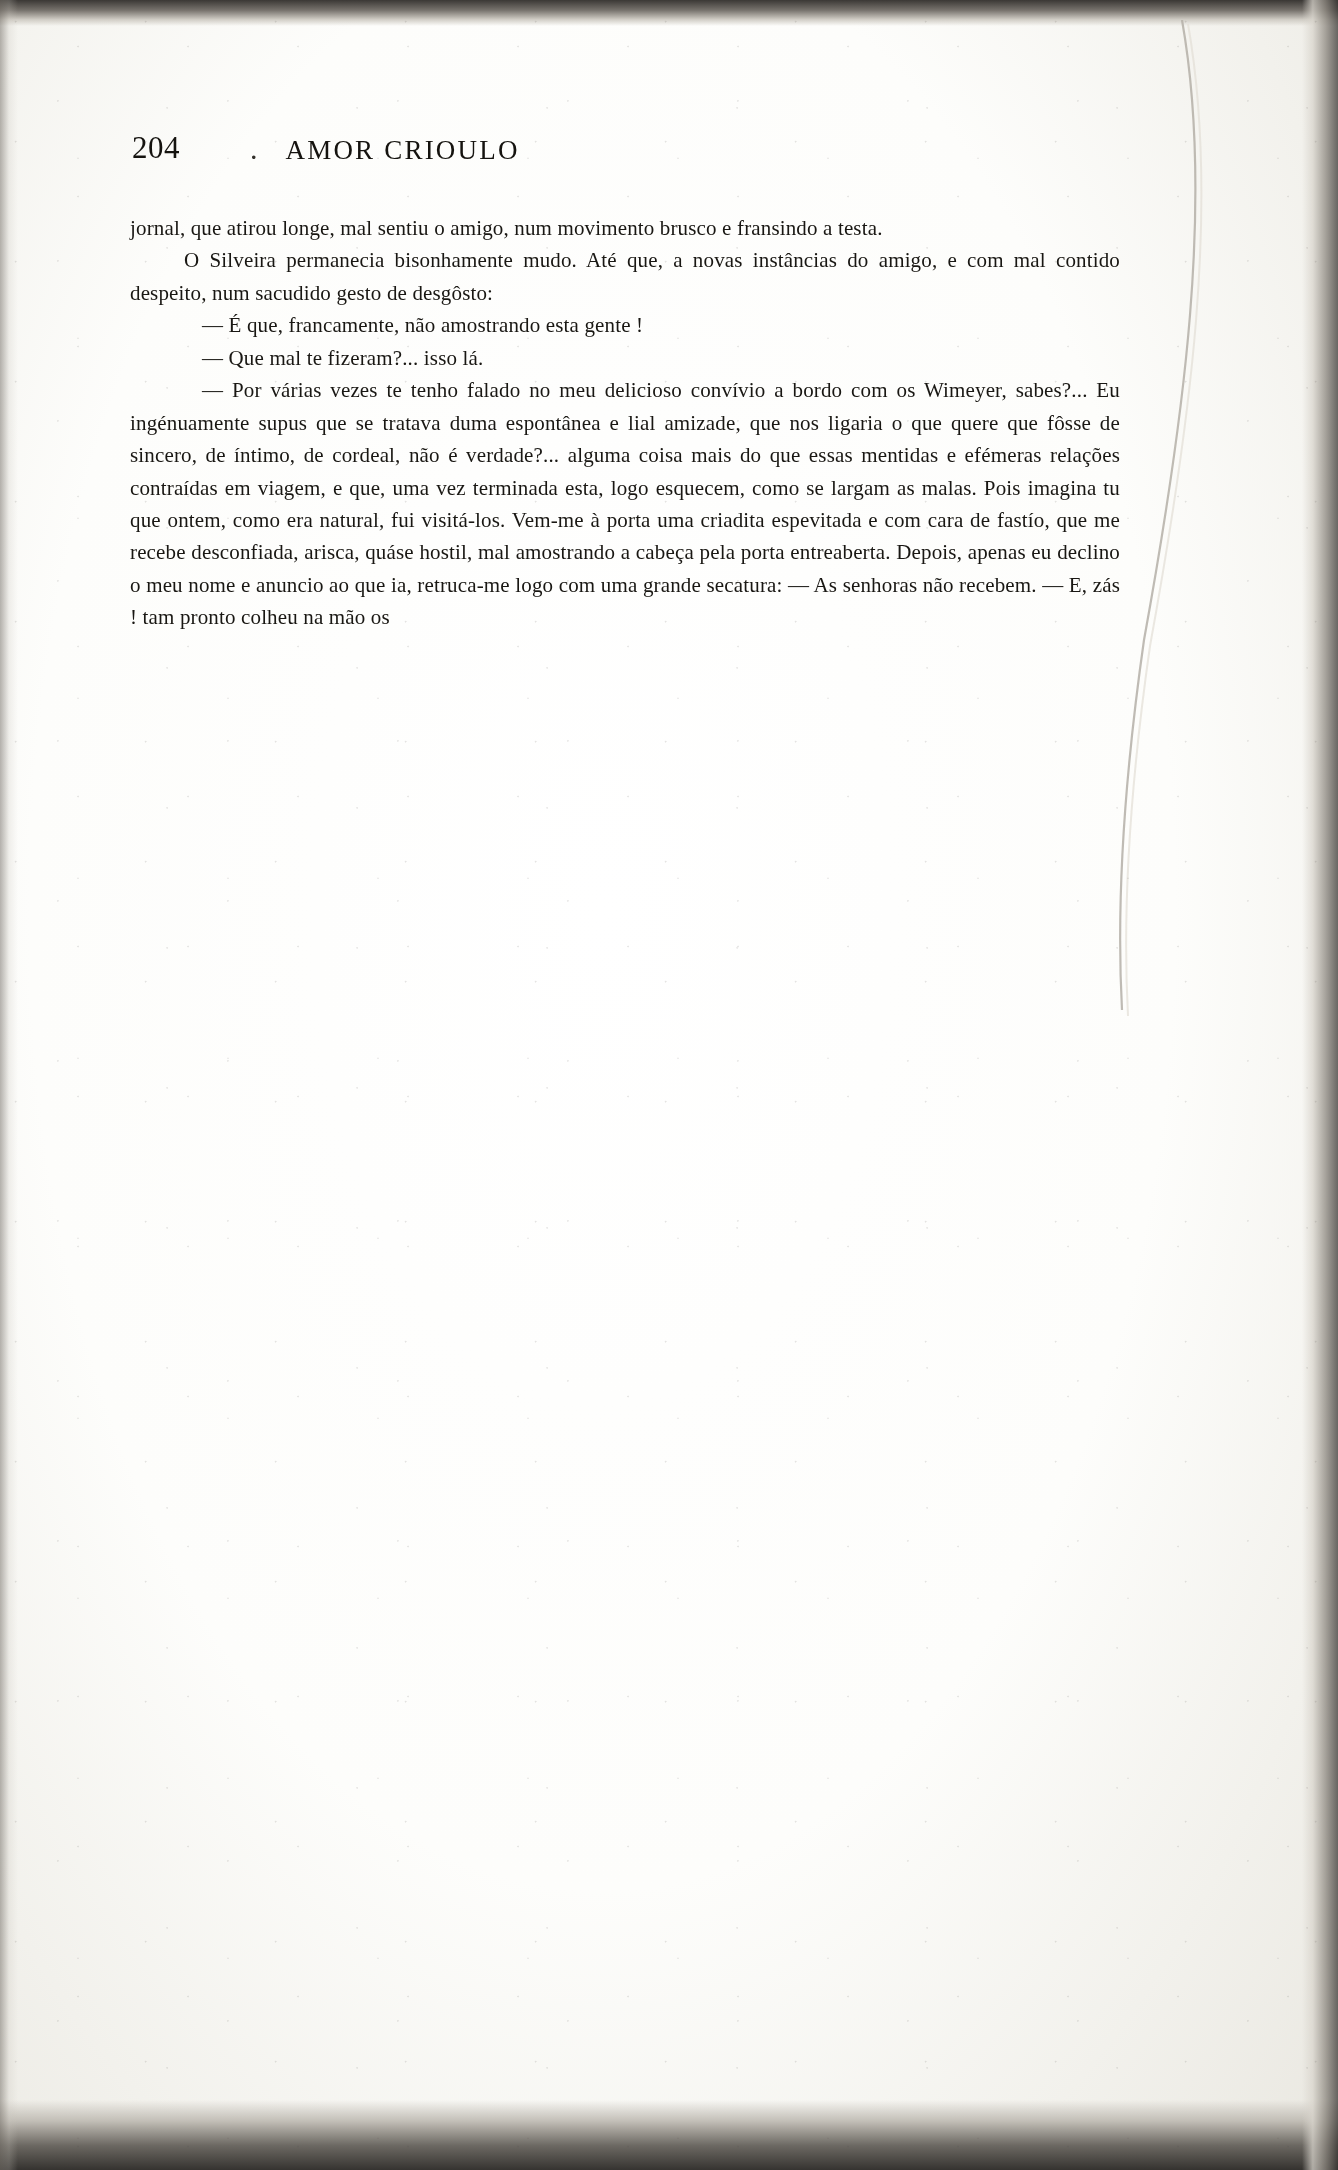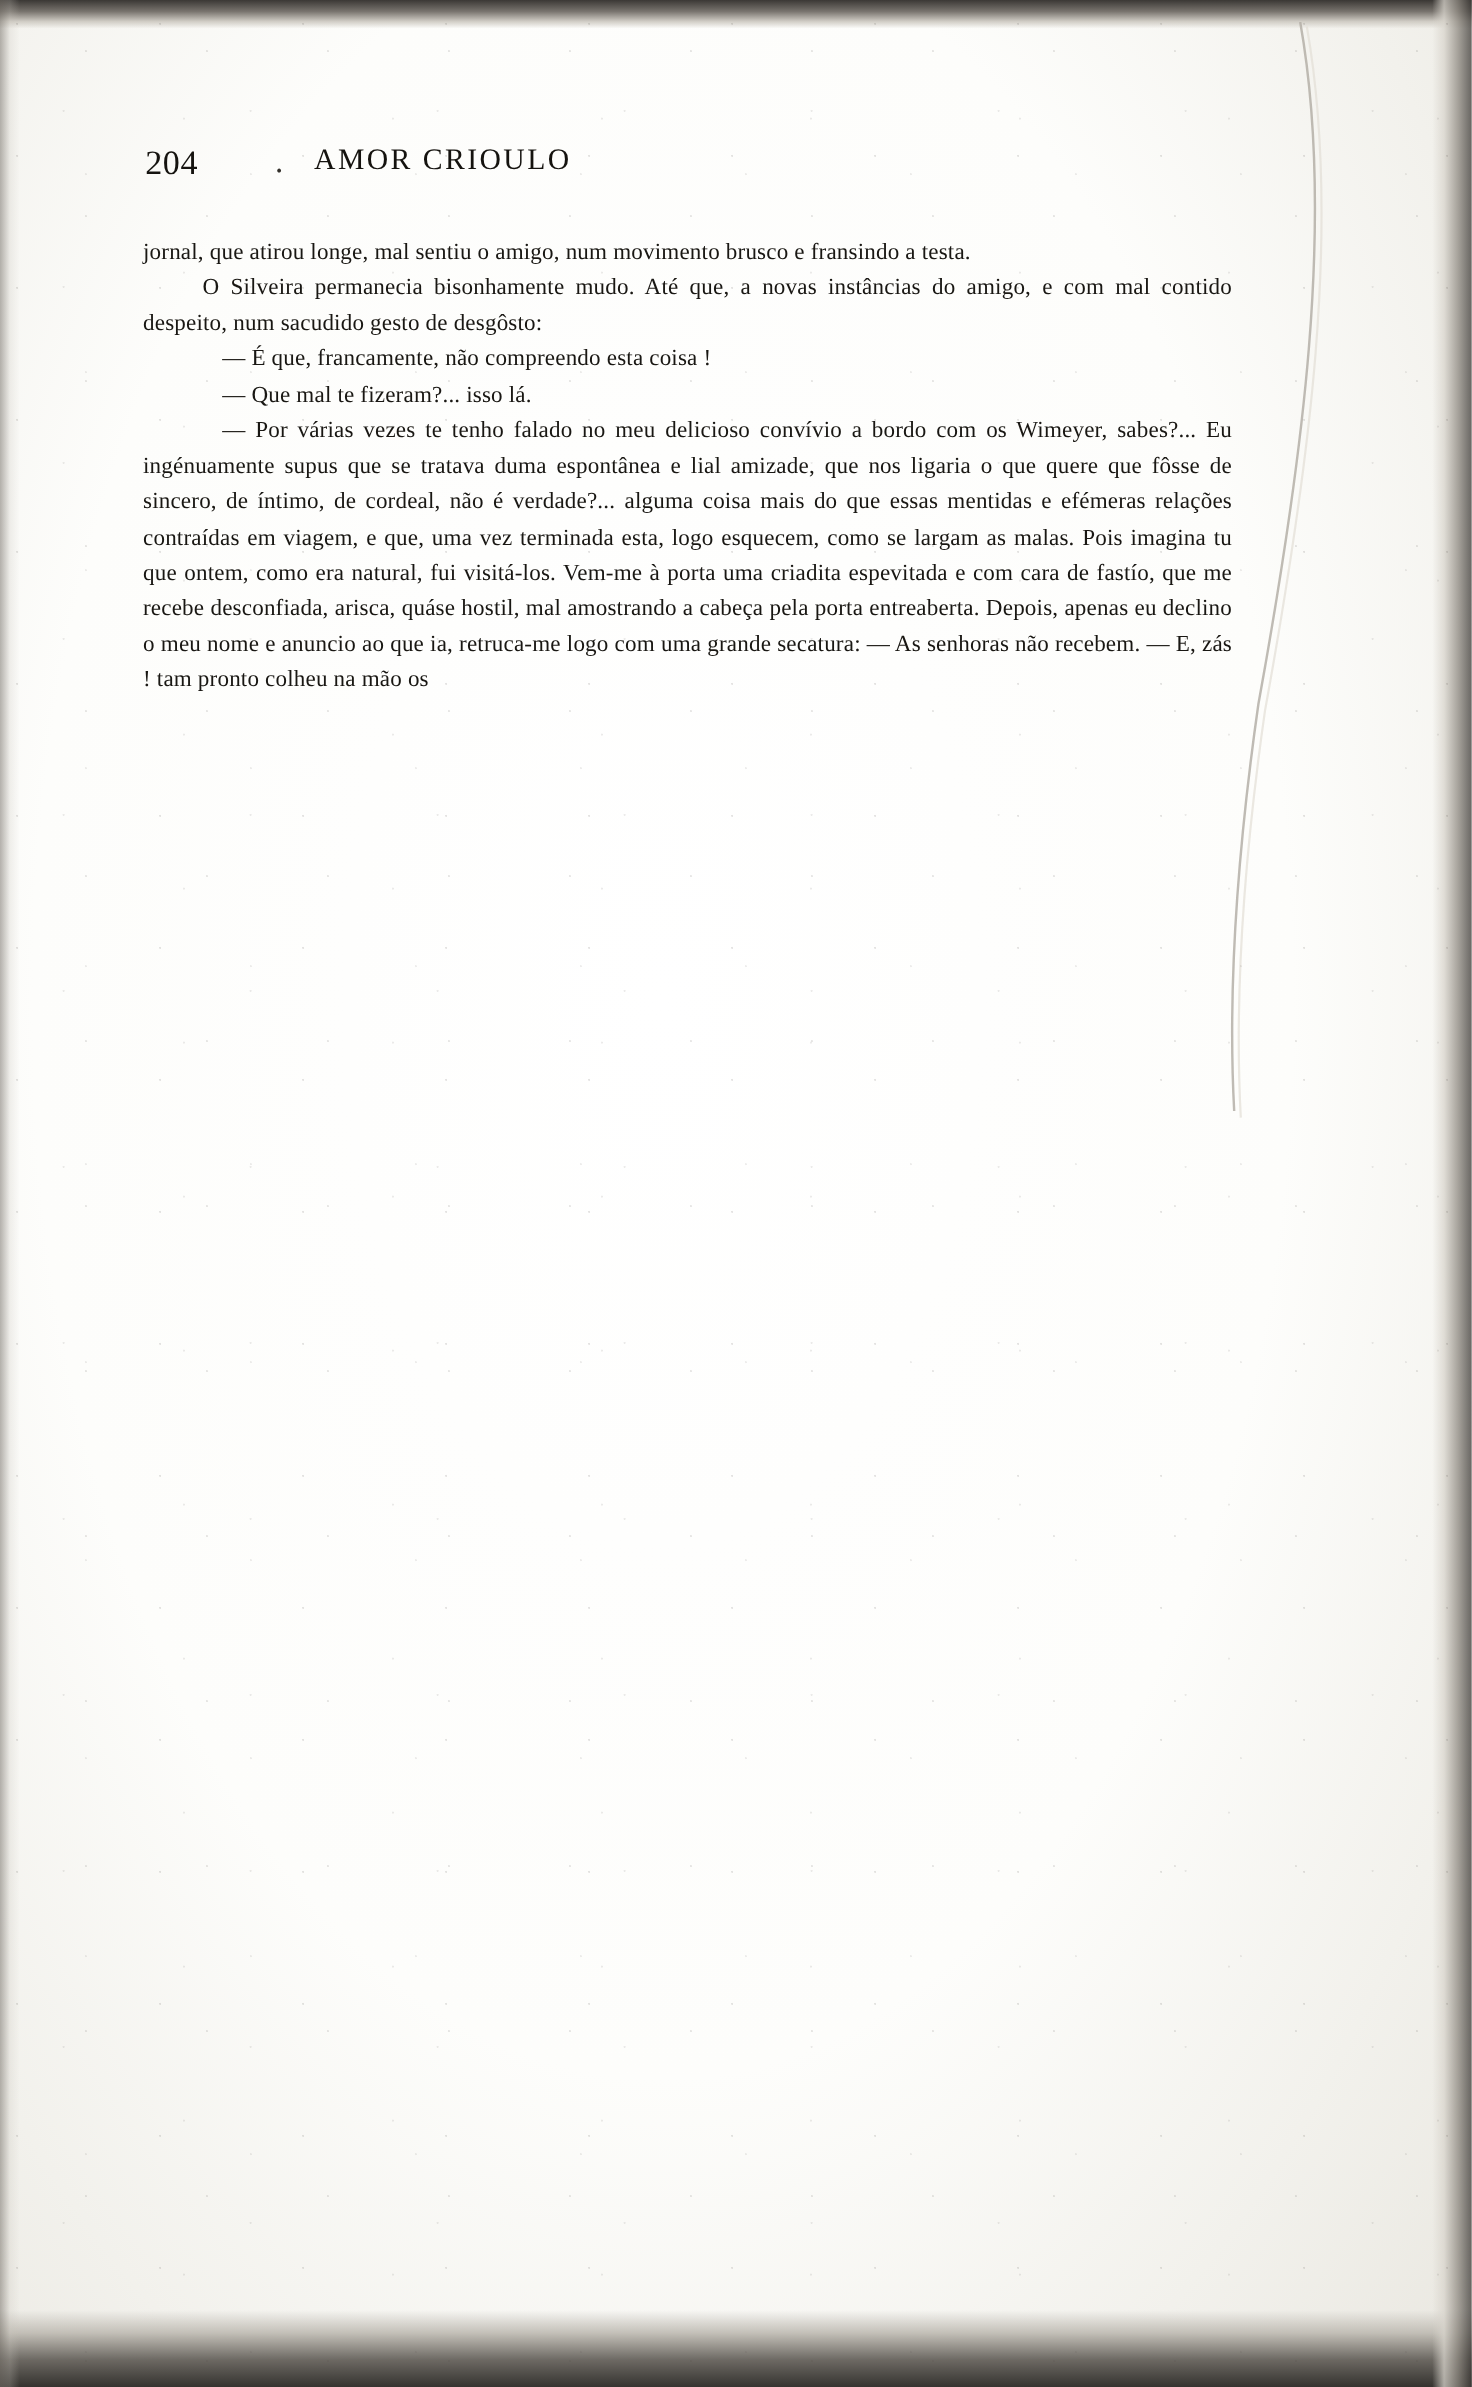--- a/index.html
+++ b/index.html
@@ -81,21 +81,21 @@
     position: absolute;
     left: 130px;
     top: 130px;
     width: 990px;
     color: #1b1916;
   }
 
   
   .running-head {
     display: flex;
-    align-items: flex-start;
+    align-items: flex-end;
     gap: 28px;
     margin-bottom: 46px;
     padding-left: 2px;
   }
   .folio {
     font-size: 31px;
     letter-spacing: .5px;
     color: #15130f;
   }
   .head-dot {
@@ -148,20 +148,20 @@
 
   <div class="running-head">
     <span class="folio">204</span>
     <span class="head-dot">.</span>
     <span class="head-title">AMOR CRIOULO</span>
   </div>
 
   <div class="body-text">
     <p>jornal, que atirou longe, mal sentiu o amigo, num movimento brusco e fransindo a testa.</p>
     <p class="indent">O Silveira permanecia bisonhamente mudo. Até que, a novas instâncias do amigo, e com mal contido despeito, num sacudido gesto de desgôsto:</p>
-    <p class="dash">— É que, francamente, não compreendo esta coisa !</p>
+    <p class="dash">— É que, francamente, não amostrando esta gente !</p>
     <p class="dash">— Que mal te fizeram?... isso lá.</p>
     <p class="dash">— Por várias vezes te tenho falado no meu delicioso convívio a bordo com os Wimeyer, sabes?... Eu ingénuamente supus que se tratava duma espontânea e lial amizade, que nos ligaria o que quere que fôsse de sincero, de íntimo, de cordeal, não é verdade?... alguma coisa mais do que essas mentidas e efémeras relações contraídas em viagem, e que, uma vez terminada esta, logo esquecem, como se largam as malas. Pois imagina tu que ontem, como era natural, fui visitá-los. Vem-me à porta uma criadita espevitada e com cara de fastío, que me recebe desconfiada, arisca, quáse hostil, mal amostrando a cabeça pela porta entreaberta. Depois, apenas eu declino o meu nome e anuncio ao que ia, retruca-me logo com uma grande secatura: — As senhoras não recebem. — E, zás ! tam pronto colheu na mão os</p>
   </div>
 
 </div>
 
 <div class="speckle"></div>
 
 </body></html>

